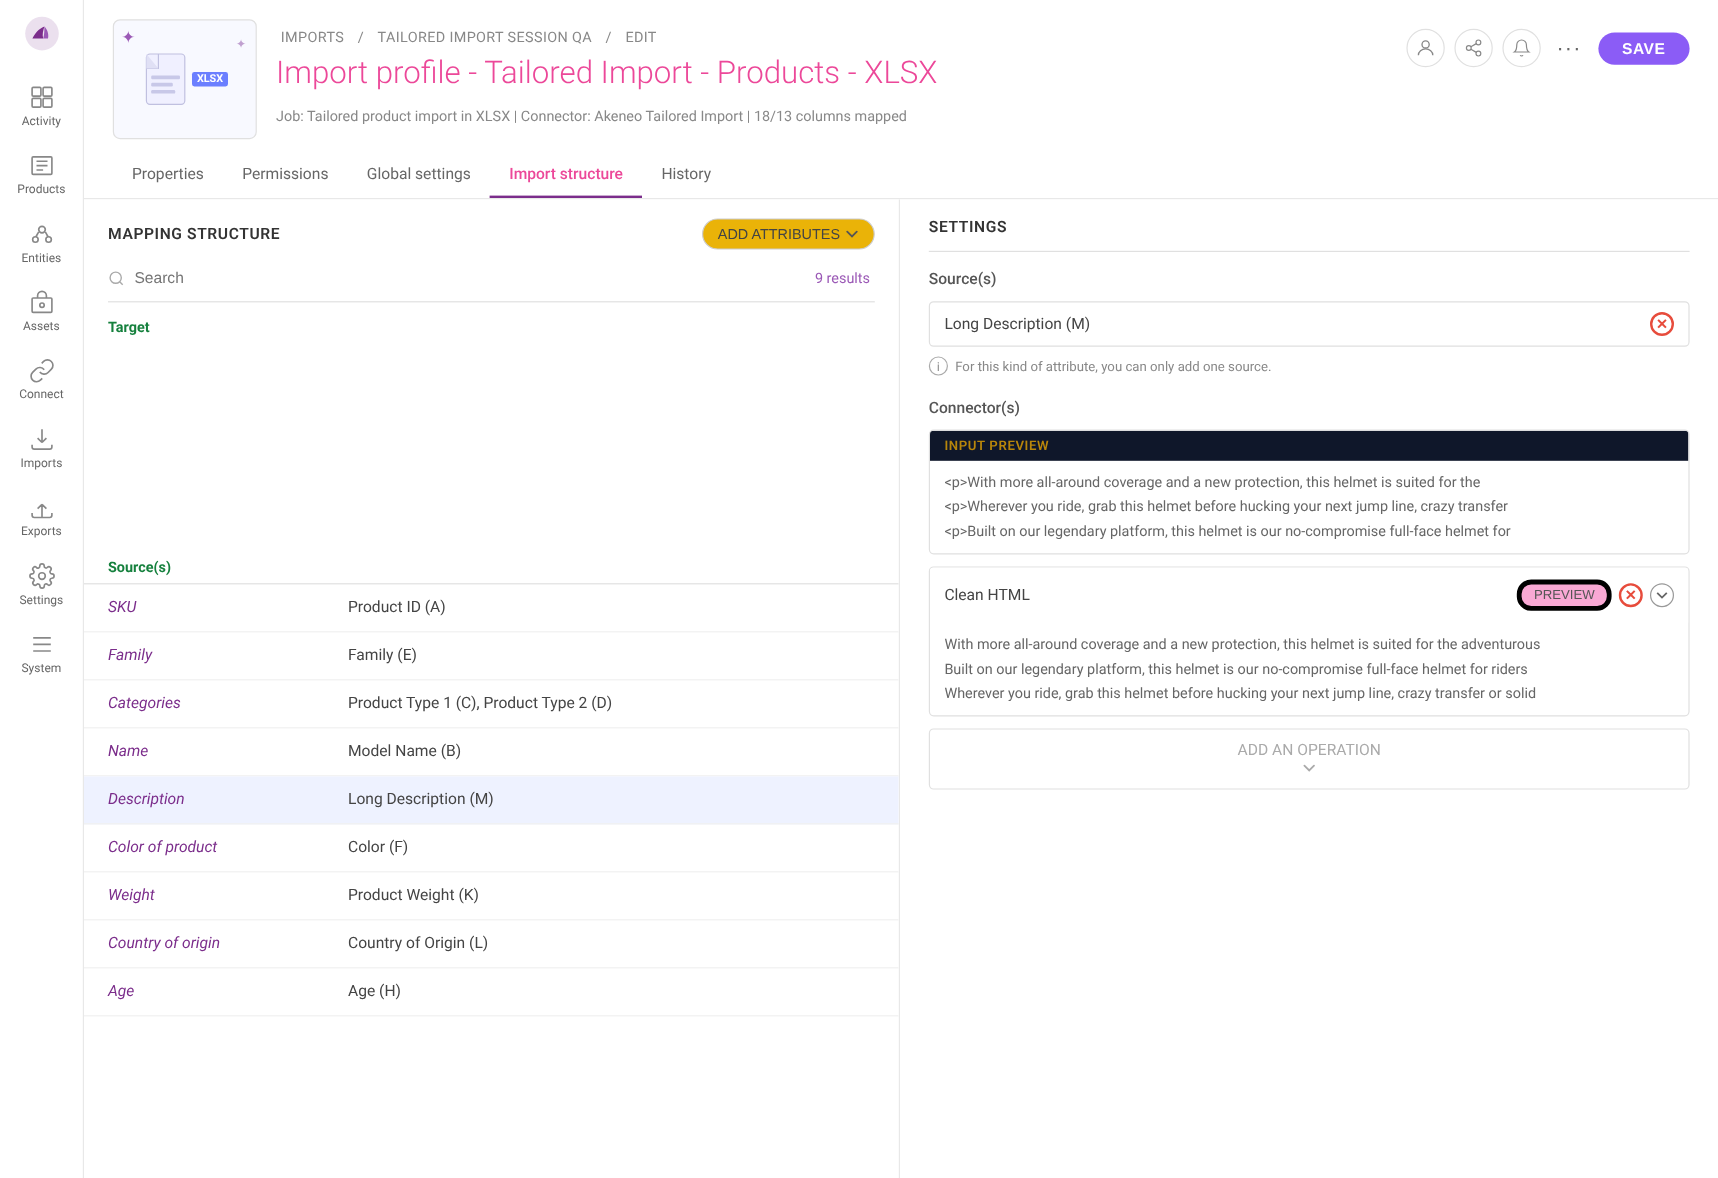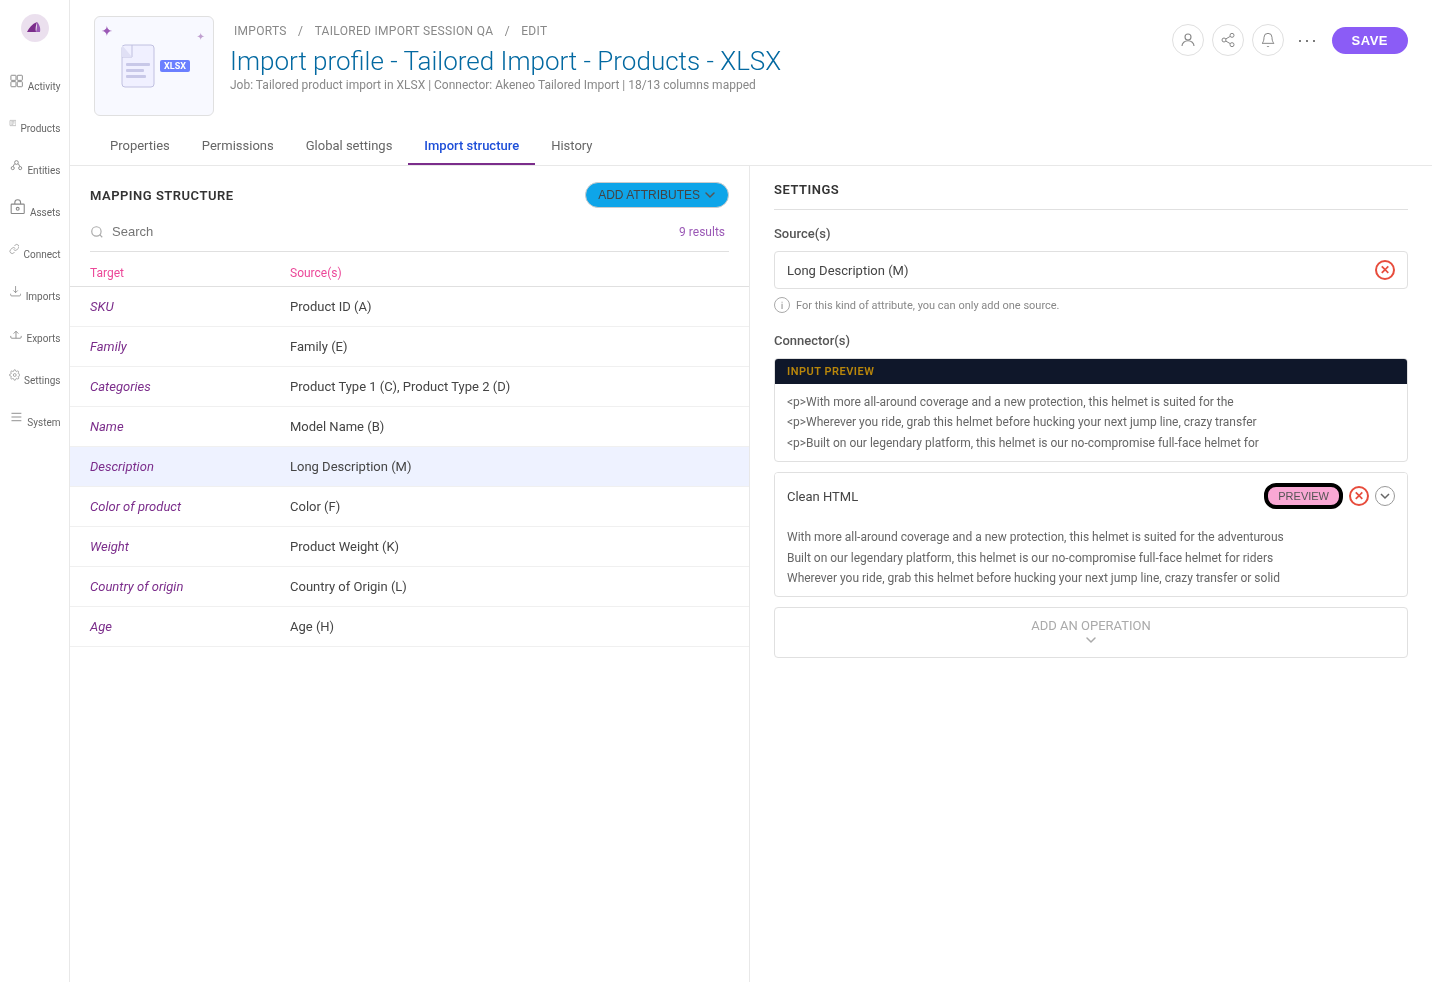--- a/index.html
+++ b/index.html
@@ -15,21 +15,21 @@
       align-items: center;
       padding-top: 10px;
       gap: 4px;
     }
     .sidebar-logo {
       width: 36px; height: 36px;
       margin-bottom: 12px;
       display: flex; align-items: center; justify-content: center;
     }
     .sidebar-item {
-      display: flex; flex-direction: row; align-items: flex-end;
+      display: flex; flex-direction: column; align-items: center;
       padding: 8px 4px;
       cursor: pointer;
       border-radius: 6px;
       width: 60px;
       gap: 4px;
       color: #666;
       font-size: 11px;
     }
     .sidebar-item svg { width: 22px; height: 22px; }
     .sidebar-item span { font-size: 10px; color: #666; }
@@ -83,22 +83,22 @@
       color: white;
       font-size: 9px;
       font-weight: bold;
       padding: 1px 4px;
       border-radius: 2px;
     }
     .header-title-block { padding-top: 8px; }
     .page-title {
       font-size: 26px;
       font-weight: 300;
-      color: #0369a1;
-      margin-bottom: 2px;
+      color: #ec4899;
+      margin-bottom: 14px;
     }
     .header-meta {
       font-size: 12px;
       color: #888;
     }
     .header-actions {
       display: flex;
       align-items: center;
       gap: 8px;
       padding-top: 8px;
@@ -141,21 +141,21 @@
     }
     .tab {
       padding: 10px 16px;
       font-size: 13px;
       color: #666;
       cursor: pointer;
       border-bottom: 2px solid transparent;
       white-space: nowrap;
     }
     .tab.active {
-      color: #1d4ed8;
+      color: #ec4899;
       border-bottom: 2px solid #7b2d8b;
       font-weight: 500;
     }
 
     
     .content {
       flex: 1;
       display: flex;
       overflow: hidden;
     }
@@ -176,21 +176,21 @@
     }
     .mapping-title {
       font-size: 13px;
       font-weight: 600;
       color: #333;
       letter-spacing: 0.5px;
       text-transform: uppercase;
     }
     .add-attributes-btn {
       border: 1px solid #ccc;
-      background: #0ea5e9;
+      background: #eab308;
       border-radius: 16px;
       padding: 5px 12px;
       font-size: 12px;
       cursor: pointer;
       display: flex;
       align-items: center;
       gap: 4px;
       color: #444;
     }
 
@@ -218,23 +218,24 @@
     }
 
     .mapping-table {
       flex: 1;
       overflow-y: auto;
     }
     .table-header {
       display: flex;
       padding: 6px 20px;
       border-bottom: 1px solid #e0e0e0;
-      color: #ec4899;
+      color: #15803d;
       font-size: 12px;
-      font-weight: 400;
+      font-weight: 700;
+      flex-direction: column;
     }
     .col-target { flex: 0 0 200px; }
     .col-source { flex: 1; }
 
     .mapping-row {
       display: flex;
       align-items: center;
       padding: 12px 20px;
       border-bottom: 1px solid #f0f0f0;
       cursor: pointer;

